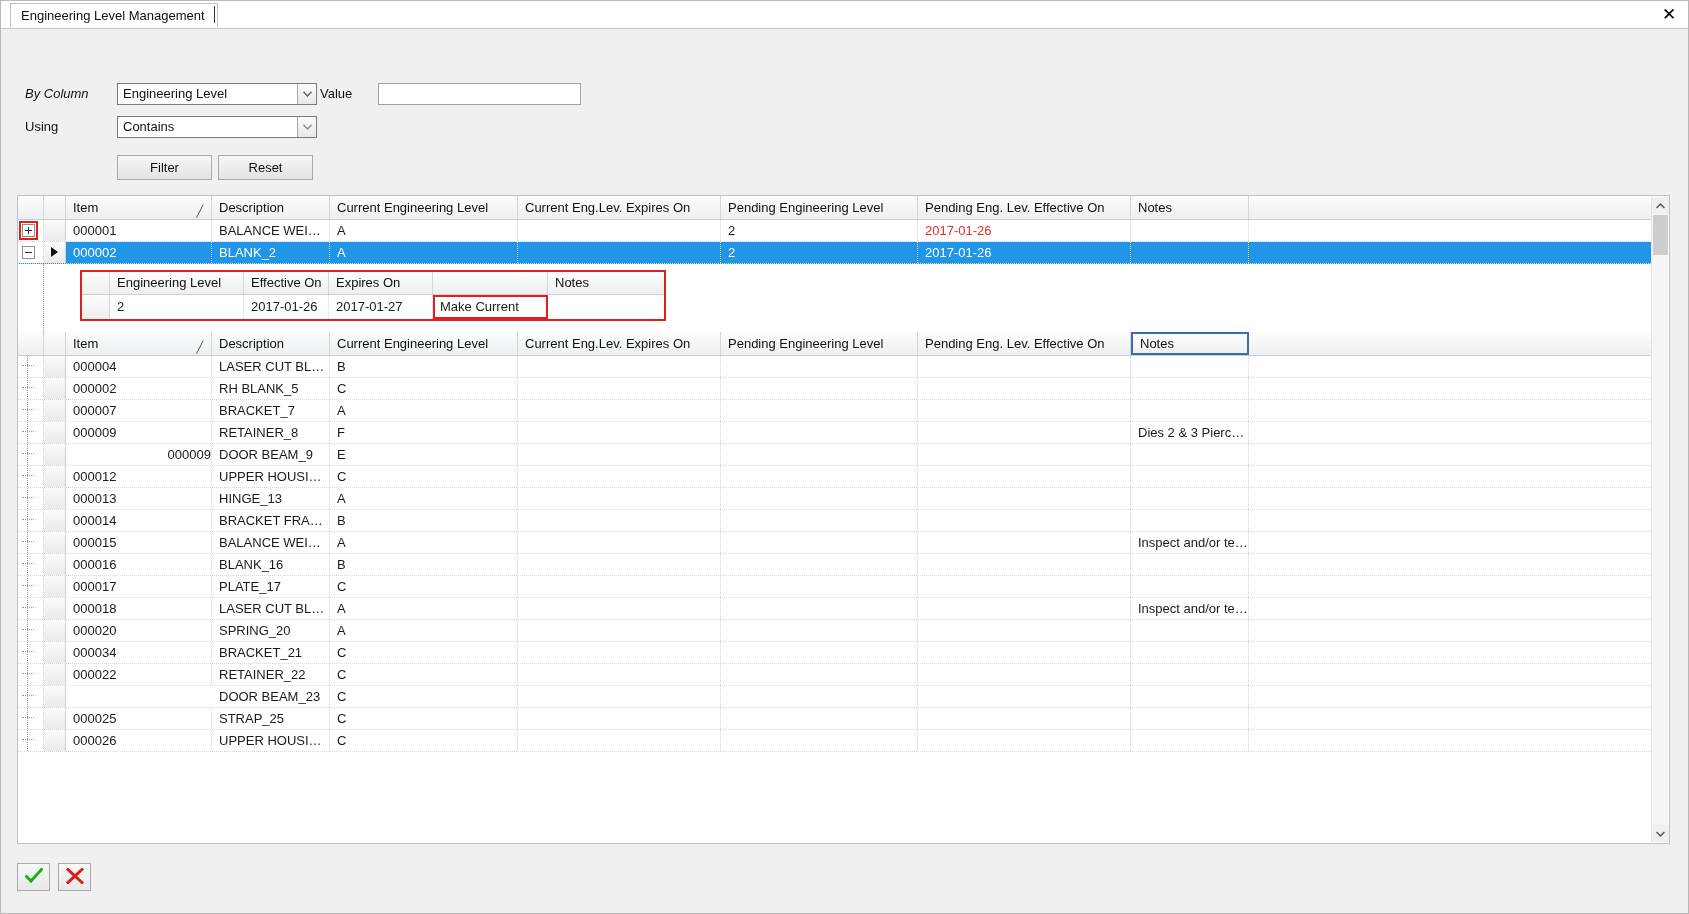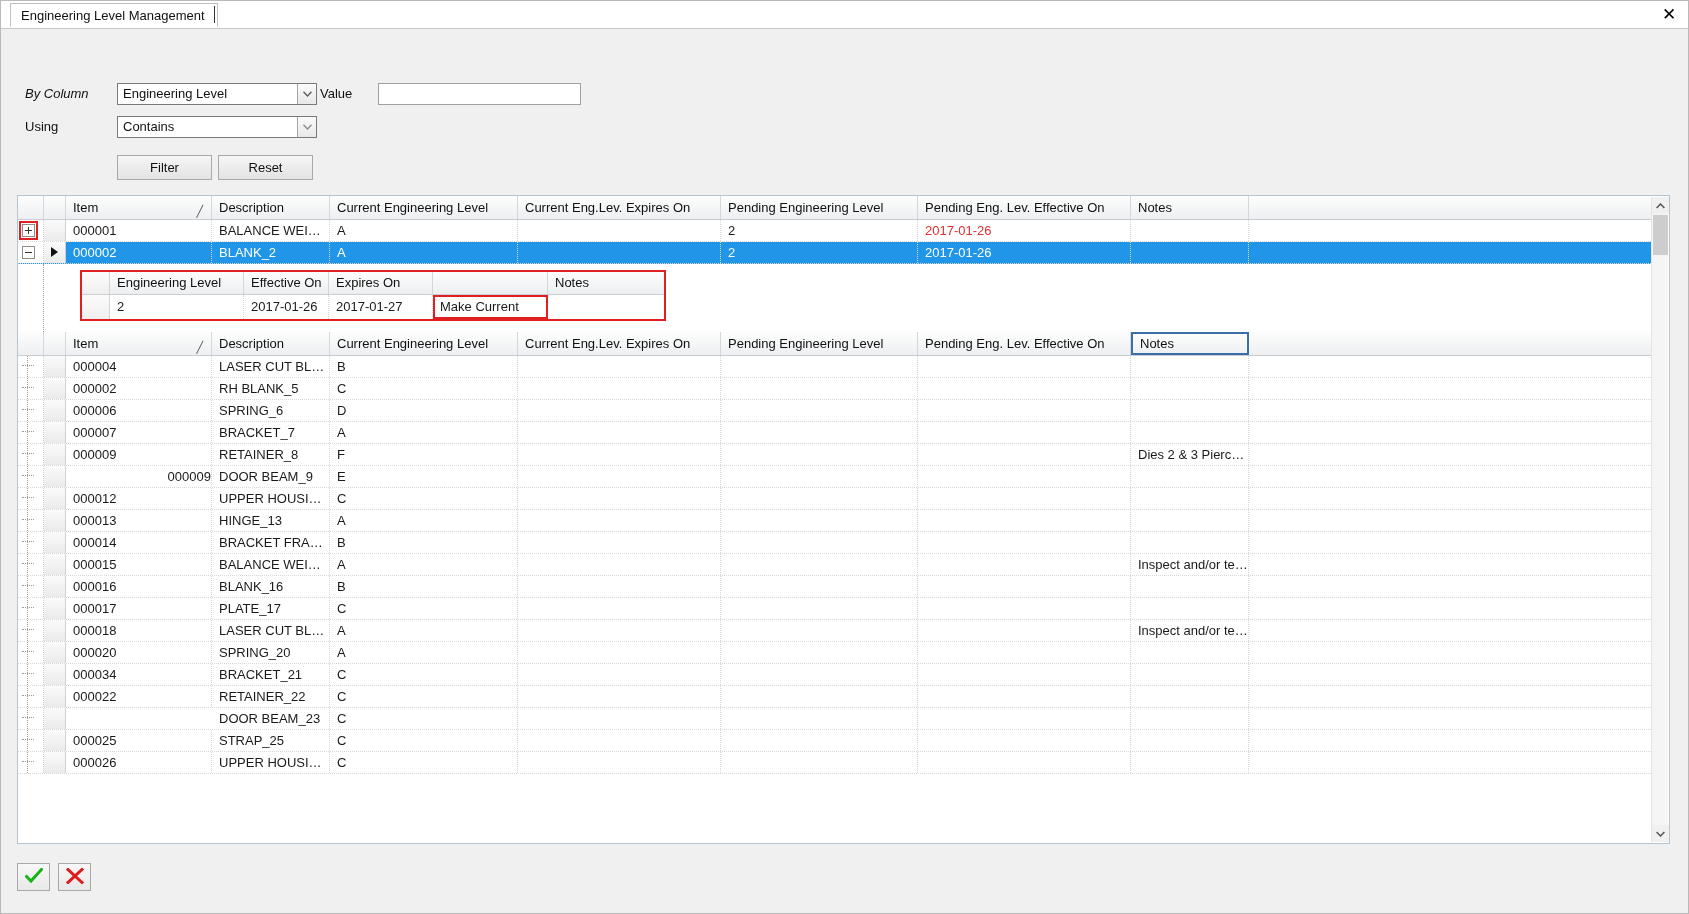--- a/index.html
+++ b/index.html
@@ -573,35 +573,20 @@
           </div>
           <div class="row">
             <div class="gutter ind-col">
               <span class="tree-dash"></span>
               <span class="tree-vline"></span>
             </div>
             <div class="gutter-btn exp-col"></div>
             <div class="cell" style="width: 146px; flex: 0 0 146px;">000002</div>
             <div class="cell" style="width: 118px; flex: 0 0 118px;">RH BLANK_5</div>
             <div class="cell" style="width: 188px; flex: 0 0 188px;">C</div>
-            <div class="cell" style="width: 203px; flex: 0 0 203px;"></div>
-            <div class="cell" style="width: 197px; flex: 0 0 197px;"></div>
-            <div class="cell" style="width: 213px; flex: 0 0 213px;"></div>
-            <div class="cell" style="width: 118px; flex: 0 0 118px;"></div>
-            <div class="cell cell-filler"></div>
-          </div>
-          <div class="row">
-            <div class="gutter ind-col">
-              <span class="tree-dash"></span>
-              <span class="tree-vline"></span>
-            </div>
-            <div class="gutter-btn exp-col"></div>
-            <div class="cell" style="width: 146px; flex: 0 0 146px;">000006</div>
-            <div class="cell" style="width: 118px; flex: 0 0 118px;">SPRING_6</div>
-            <div class="cell" style="width: 188px; flex: 0 0 188px;">D</div>
             <div class="cell" style="width: 203px; flex: 0 0 203px;"></div>
             <div class="cell" style="width: 197px; flex: 0 0 197px;"></div>
             <div class="cell" style="width: 213px; flex: 0 0 213px;"></div>
             <div class="cell" style="width: 118px; flex: 0 0 118px;"></div>
             <div class="cell cell-filler"></div>
           </div>
           <div class="row">
             <div class="gutter ind-col">
               <span class="tree-dash"></span>
               <span class="tree-vline"></span>

